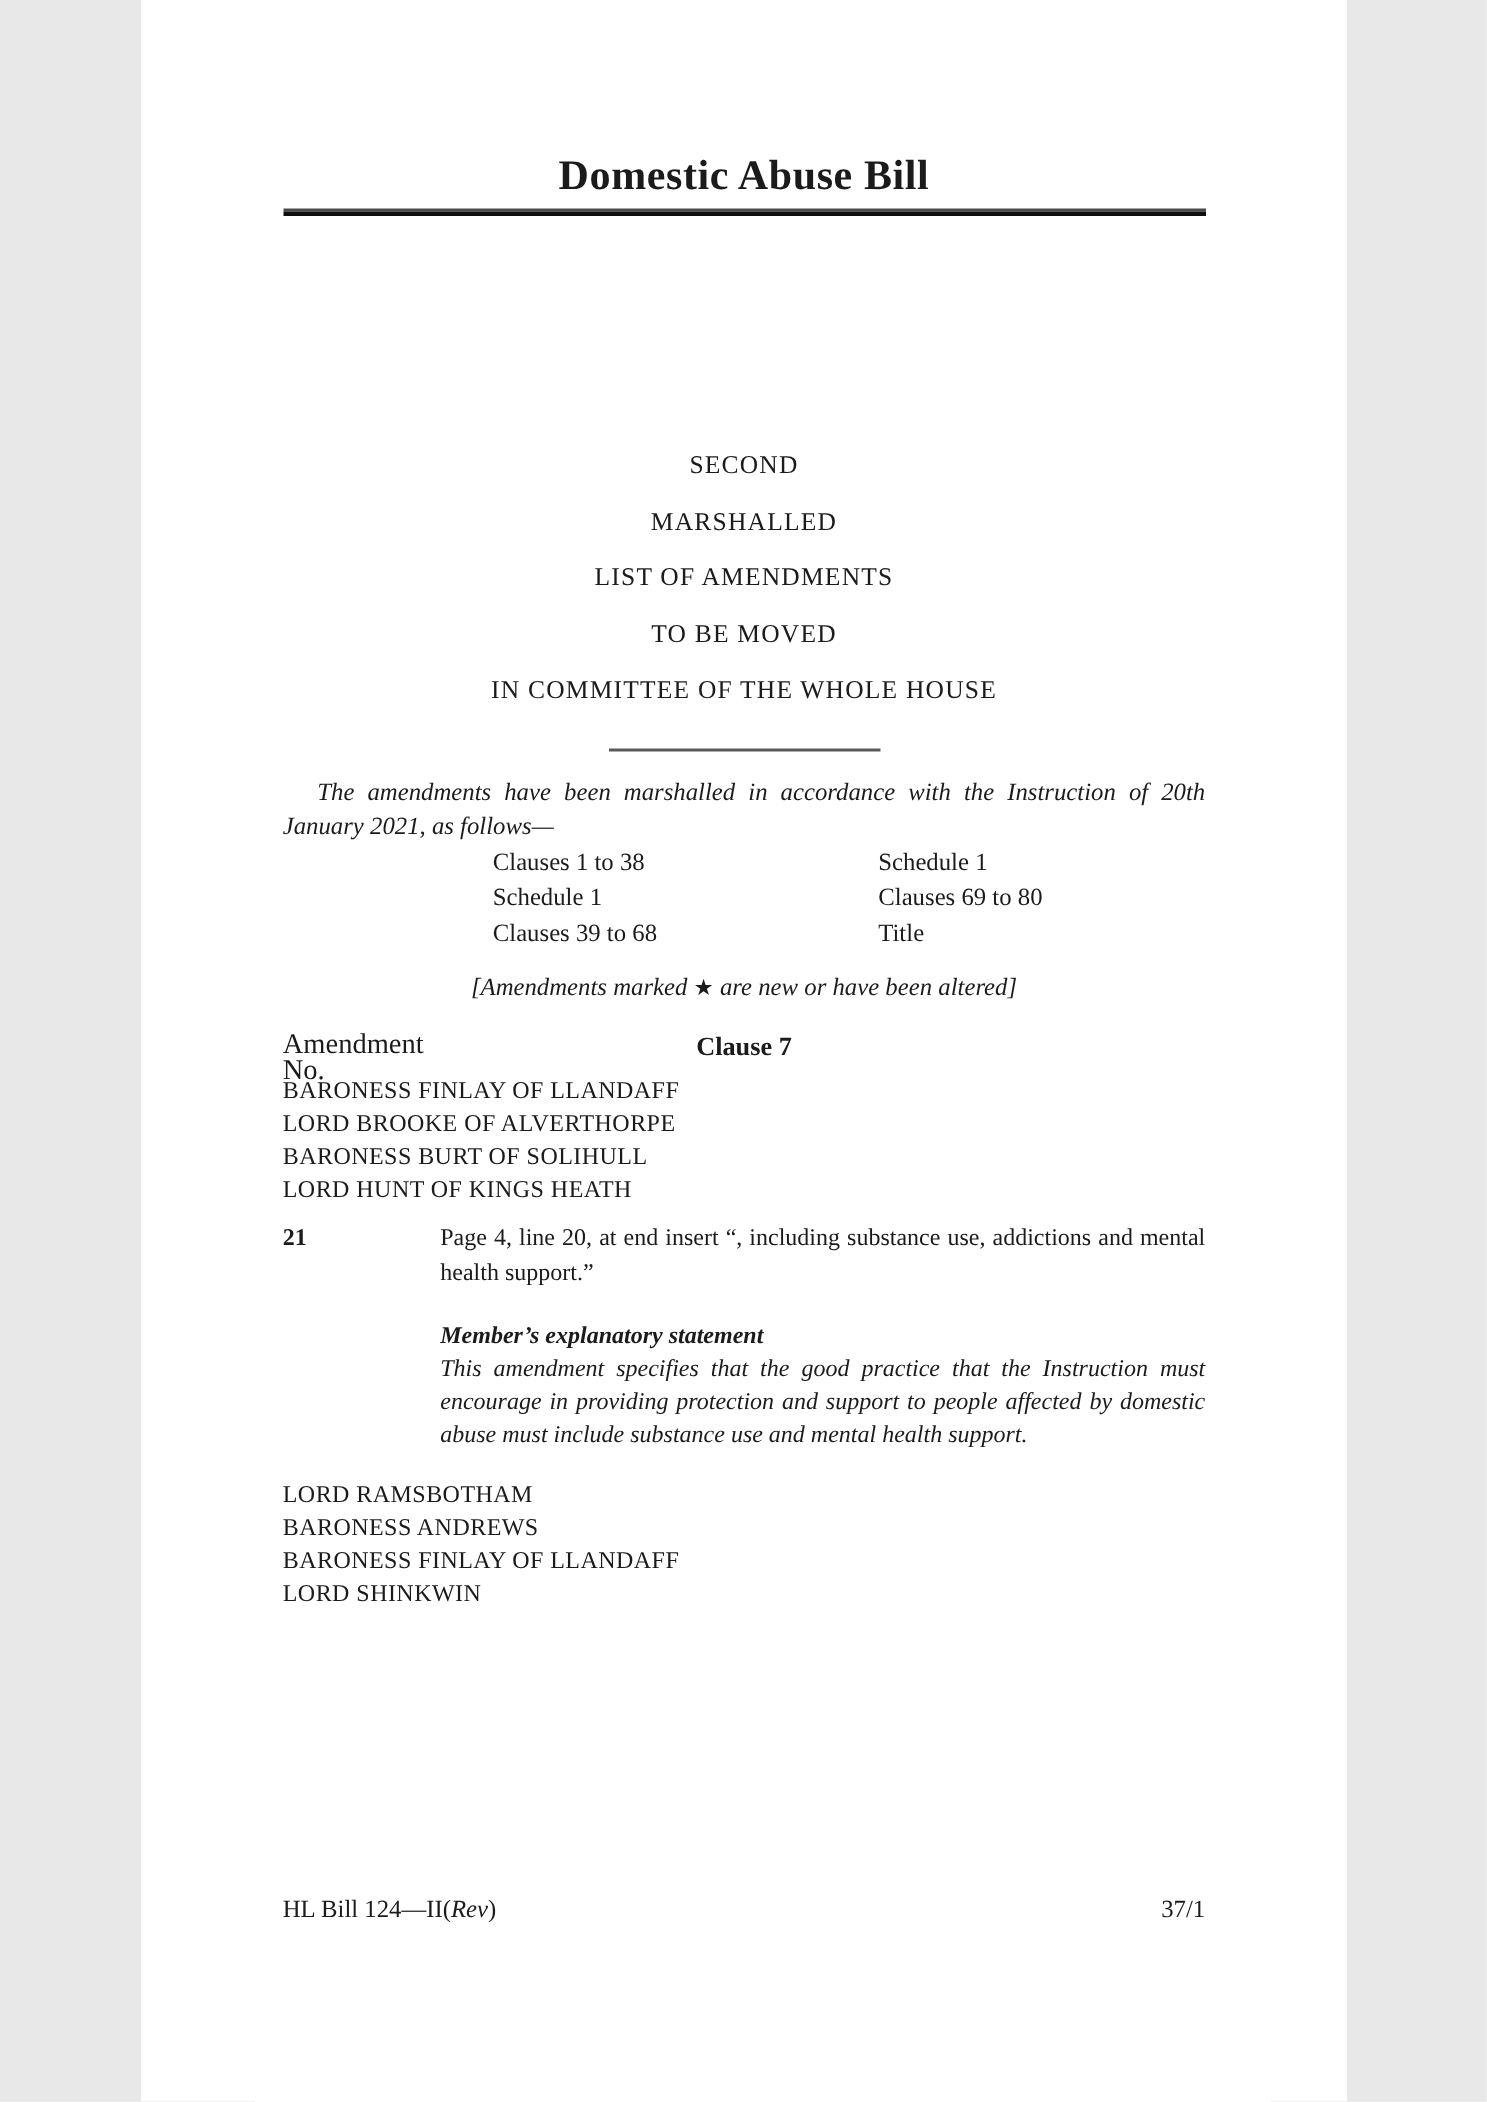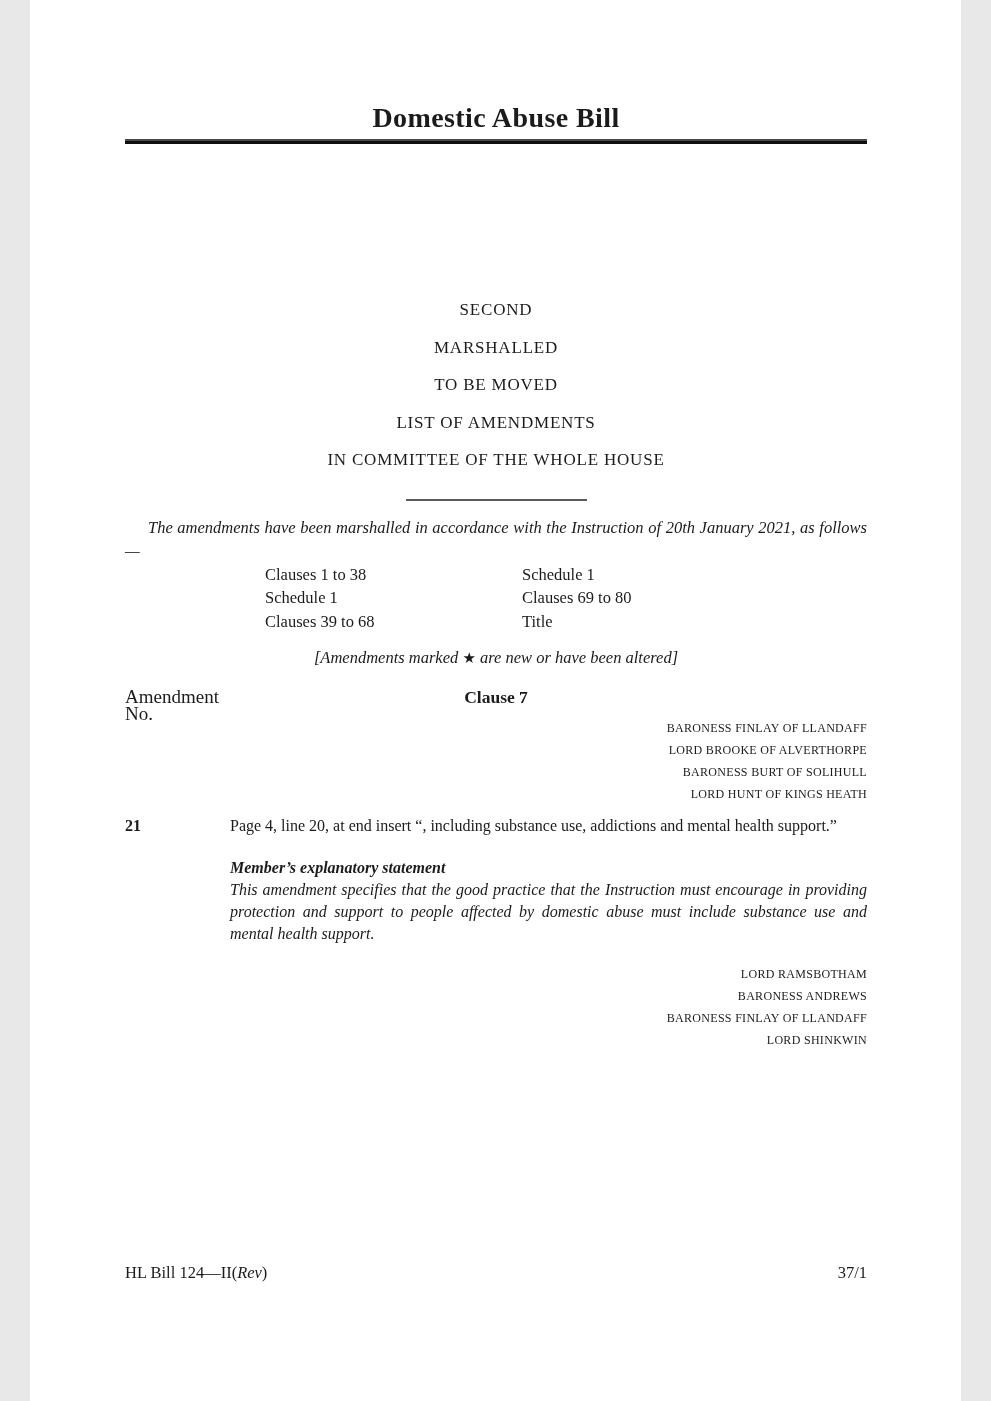--- a/index.html
+++ b/index.html
@@ -1,19 +1,19 @@
 <!DOCTYPE html>
 <html><head>
 <meta charset="utf-8">
 <style>
   * { box-sizing: border-box; }
   html, body { margin: 0; padding: 0; background: #e8e8e8; }
   .page {
     position: relative;
-    width: 931px;
+    width: 804px;
     height: 1401px;
     margin: 0 auto;
     background: #ffffff;
     font-family: "Liberation Serif", serif;
     color: #1b1b1b;
     padding: 0 94px 0 95px;
     overflow: hidden;
   }
   .bill-title {
     margin: 0;
@@ -73,22 +73,22 @@
     line-height: 17px;
   }
   .clause-title {
     text-align: center;
     font-weight: bold;
     font-size: 17.5px;
     line-height: 24px;
   }
   .sponsors {
     margin-top: 8px;
-    text-align: right;
-    font-size: 12px;
+    text-align: left;
+    font-size: 16px;
     line-height: 22px;
     letter-spacing: 0.3px;
   }
   .sponsors.second { margin-top: 18px; }
   .amendment {
     display: flex;
     margin-top: 9px;
     font-size: 16px;
     line-height: 23px;
   }
@@ -116,22 +116,22 @@
 <body>
 
 <div class="page">
 
   <h1 class="bill-title">Domestic Abuse Bill</h1>
   <div class="double-rule"></div>
 
   <div class="heading-block">
     <div>SECOND</div>
     <div>MARSHALLED</div>
+    <div>LIST OF AMENDMENTS</div>
     <div>TO BE MOVED</div>
-    <div>LIST OF AMENDMENTS</div>
     <div>IN COMMITTEE OF THE WHOLE HOUSE</div>
   </div>
 
   <div class="short-rule"></div>
 
   <p class="marshalling-note">The amendments have been marshalled in accordance with the Instruction of 20th January 2021, as follows—</p>
 
   <div class="marshalling-cols">
     <div class="col-left">
       <div>Clauses 1 to 38</div>

